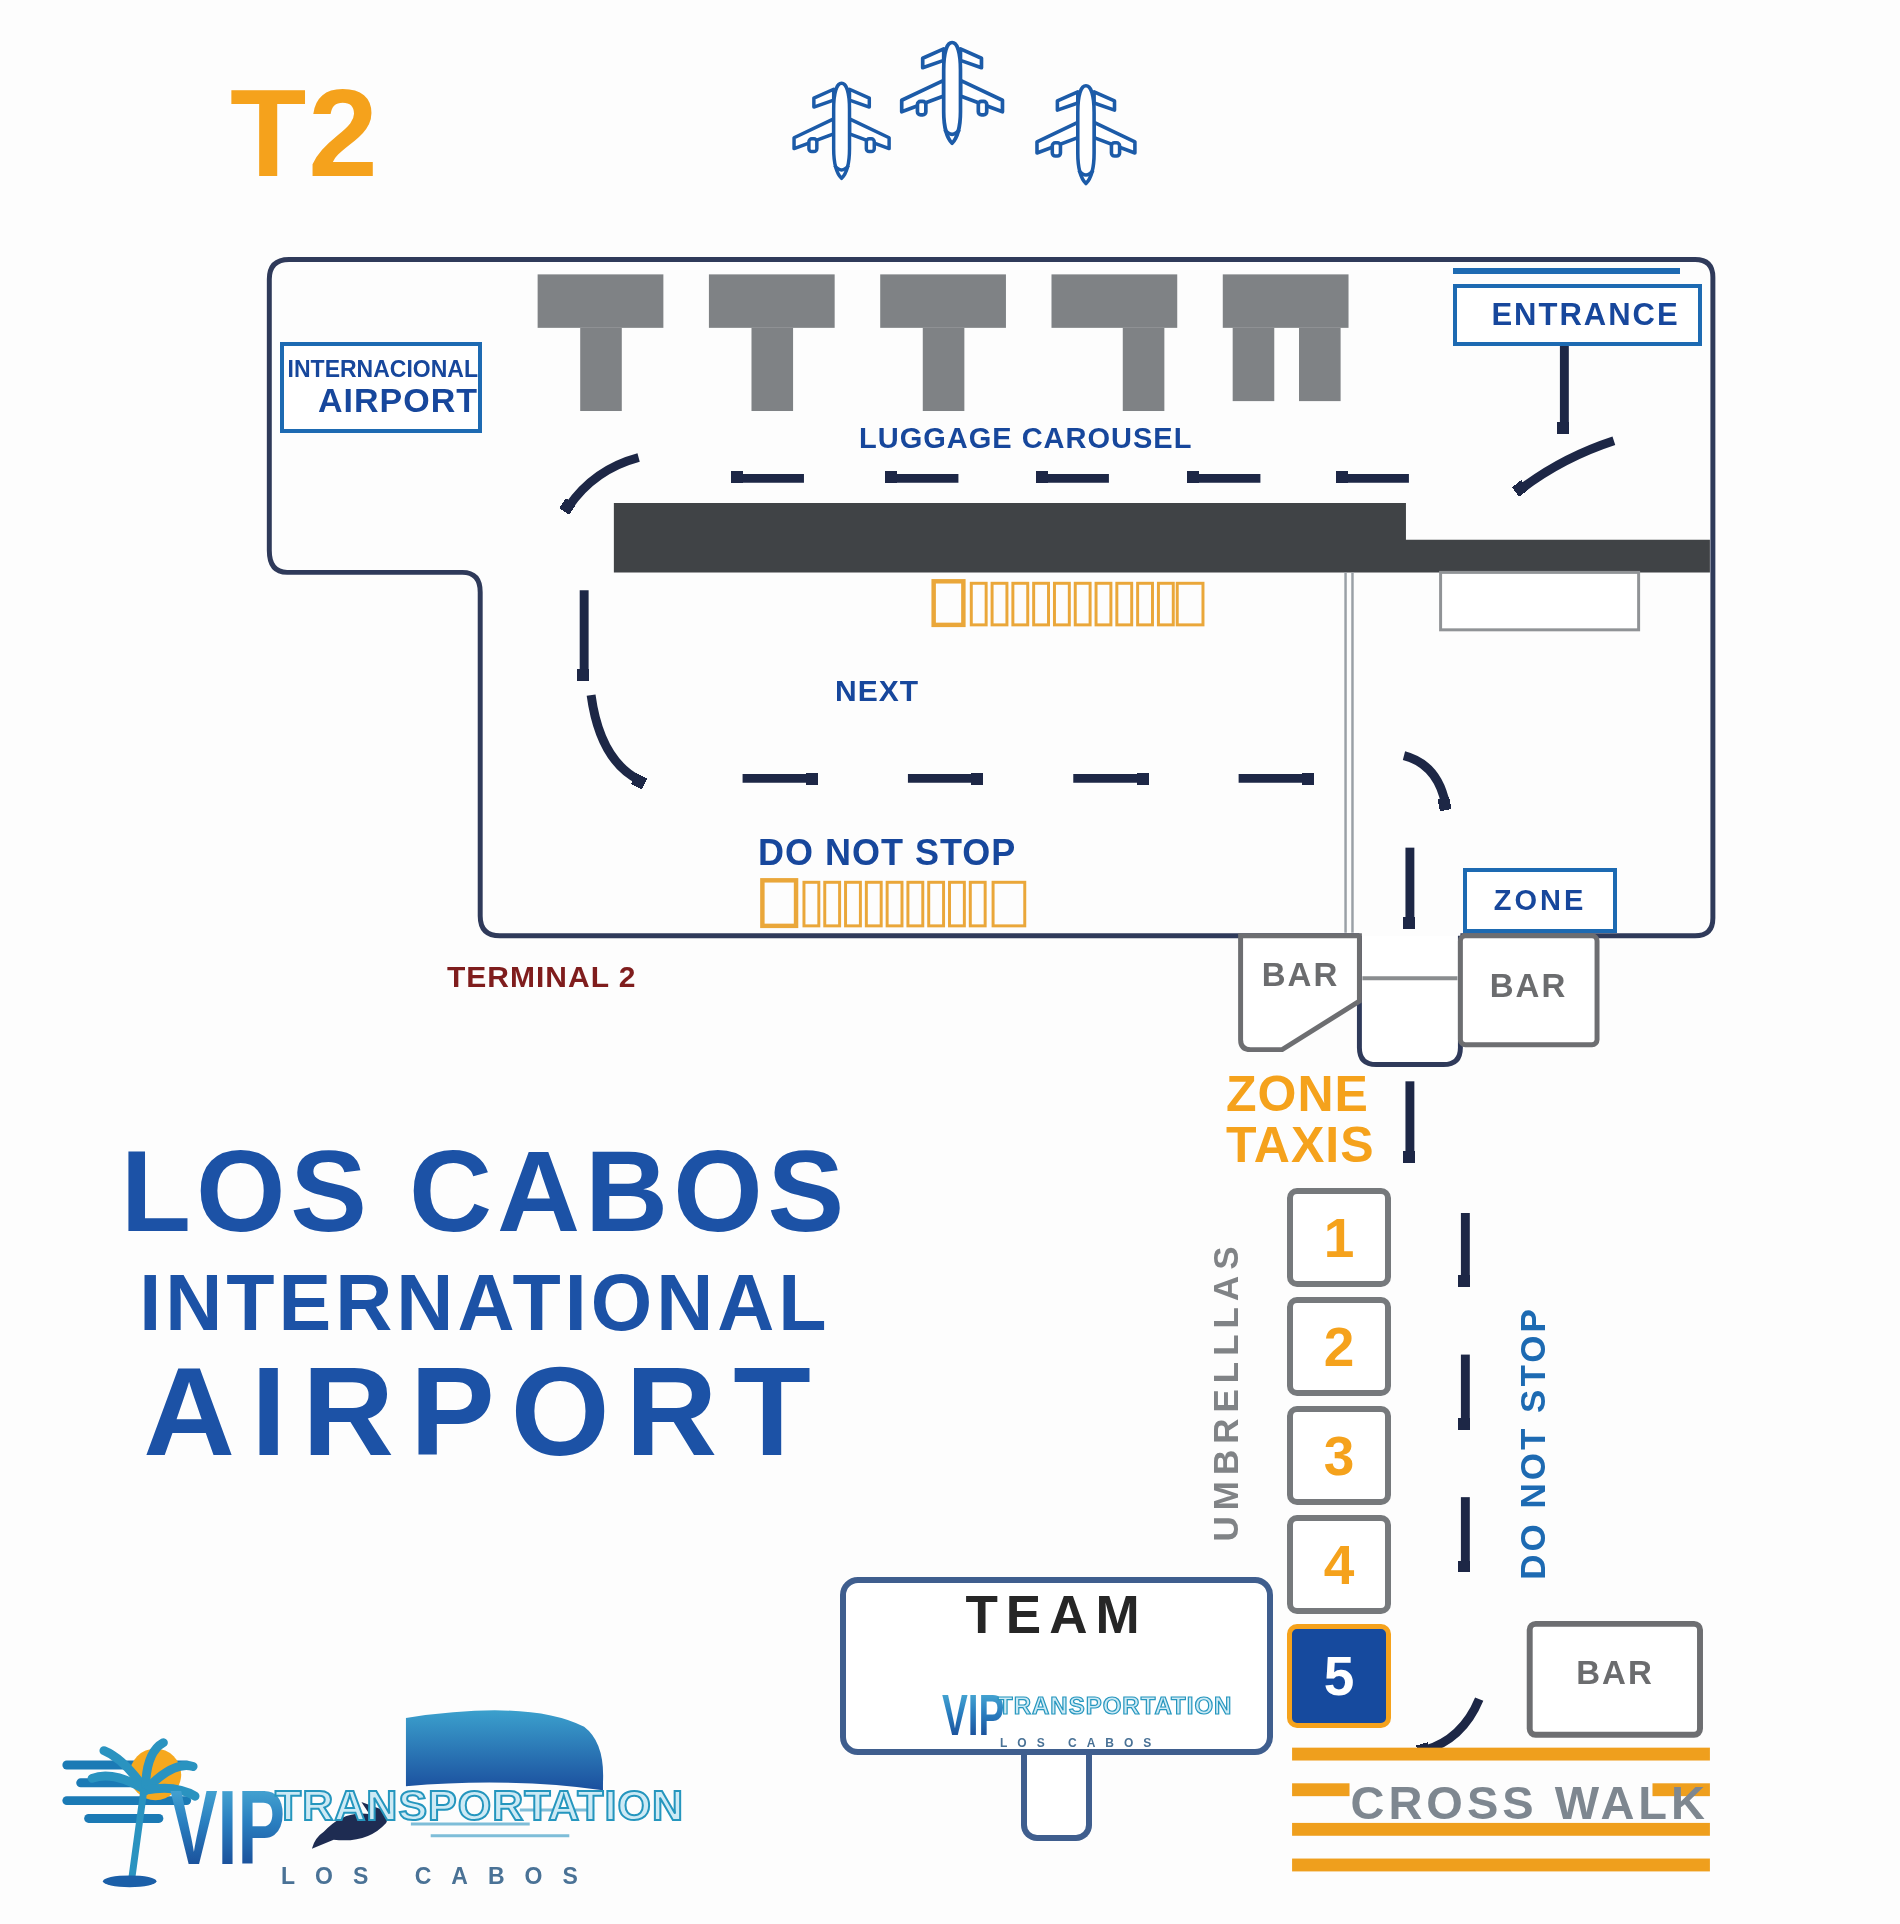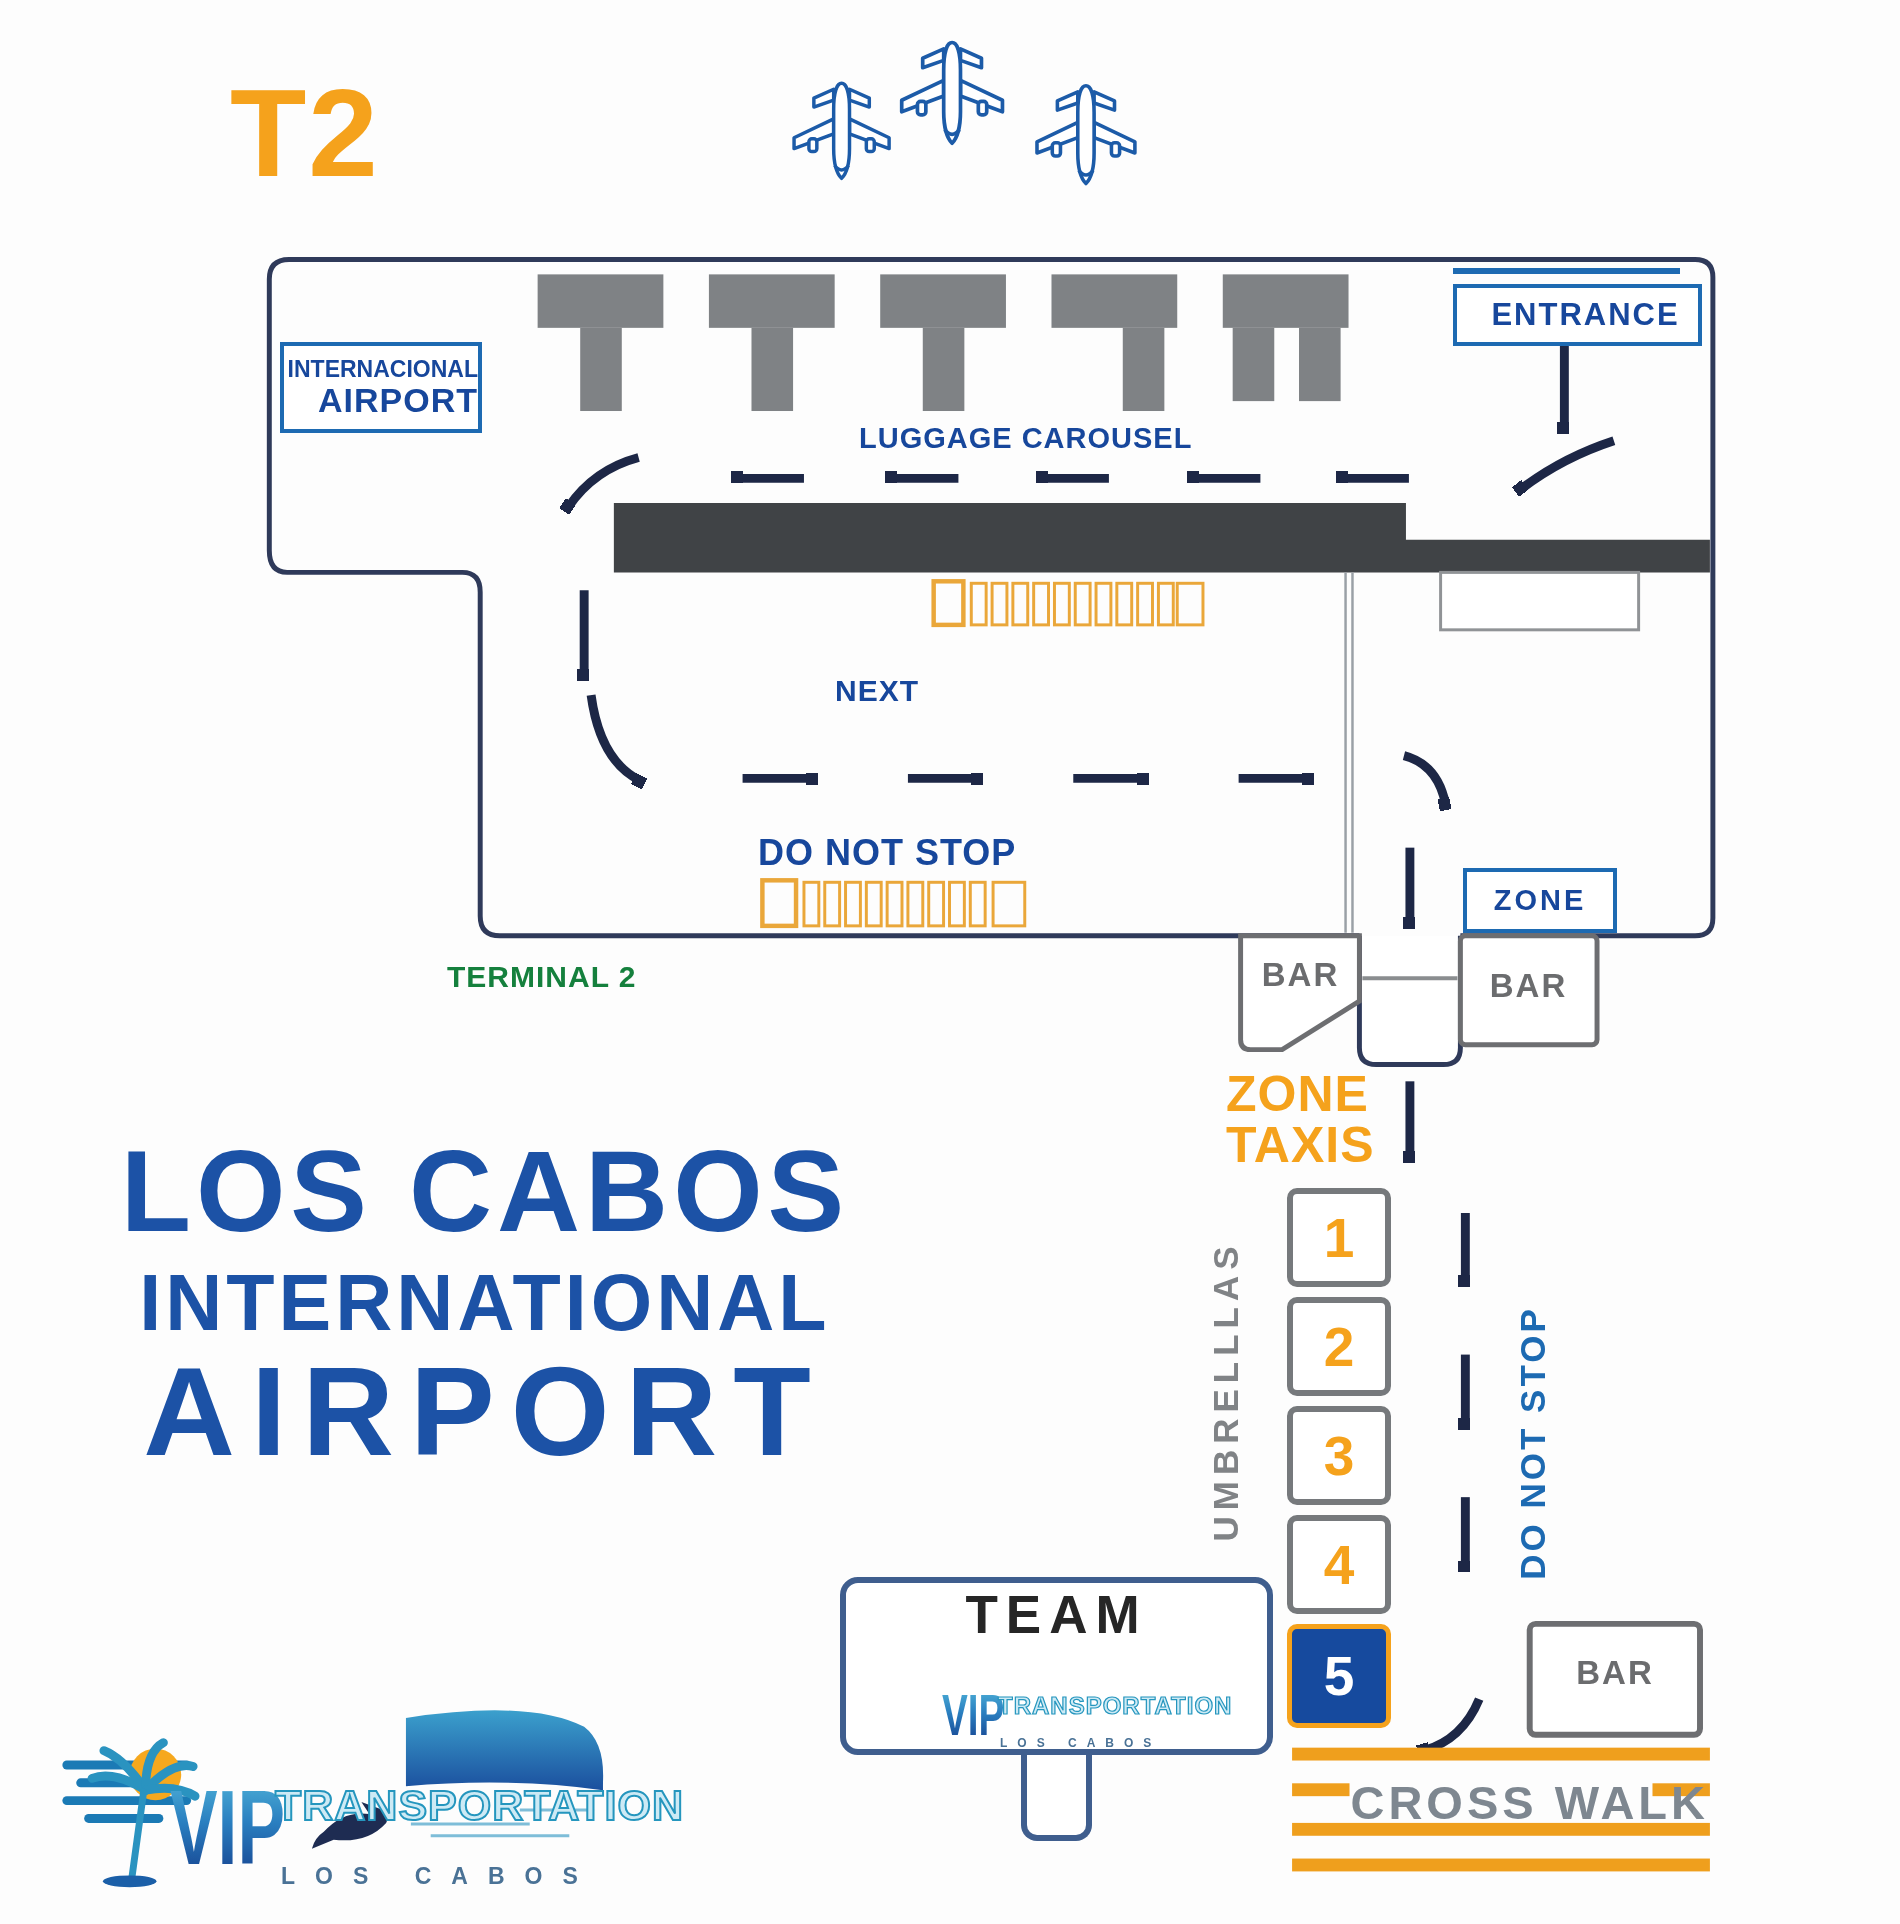--- a/index.html
+++ b/index.html
@@ -14,21 +14,21 @@
   .arrivals-box .l1{font-size:23px;letter-spacing:0px;}
   .arrivals-box .l2{font-size:34px;letter-spacing:1px;margin-top:-2px;}
   .entrance-line{left:1453px;top:268px;width:227px;height:6px;background:#1d6ab2;}
   .entrance-box{left:1453px;top:284px;width:225px;height:54px;border:4px solid #1d6ab2;background:#fff;
       display:flex;align-items:center;justify-content:center;font-size:31px;font-weight:800;color:#17479c;letter-spacing:2px;padding-left:16px;}
   .exit-box{left:1463px;top:868px;width:146px;height:57px;border:4px solid #1d6ab2;background:#fff;
       display:flex;align-items:center;justify-content:center;font-size:29px;font-weight:800;color:#17479c;letter-spacing:3px;}
   .luggage{left:859px;top:422px;width:406px;text-align:left;font-size:29px;font-weight:800;color:#17479c;letter-spacing:1px;}
   .next{left:835px;top:674px;font-size:30px;font-weight:800;color:#17479c;letter-spacing:1px;}
   .dns-h{left:758px;top:832px;font-size:36px;font-weight:800;color:#17479c;letter-spacing:1px;}
-  .terminal2{left:447px;top:960px;font-size:30px;font-weight:700;color:#15803d;letter-spacing:1px;}
+  .terminal2{left:447px;top:960px;font-size:30px;font-weight:700;color:#7f1d1d;letter-spacing:1px;}
   .bar{color:#6b6c6e;font-weight:700;font-size:33px;letter-spacing:2px;text-align:center;}
   .bar-left{left:1241px;top:956px;width:119px;}
   .bar-right{left:1460px;top:967px;width:137px;}
   .bar-bottom{left:1530px;top:1654px;width:170px;}
   .zone-taxis{left:1226px;top:1069px;color:#f5a21c;font-weight:800;font-size:50px;line-height:1.02;letter-spacing:1px;}
   .taxi-box{left:1287px;width:104px;height:99px;border:6px solid #76797c;border-radius:10px;background:#fff;
       display:flex;align-items:center;justify-content:center;box-sizing:border-box;}
   .taxi-box span{font-size:55px;font-weight:800;color:#f5a21c;}
   .taxi-box.z5{top:1624px;height:104px;background:#164a9e;border:5px solid #f5a21c;}
   .taxi-box.z5 span{color:#fff;}

